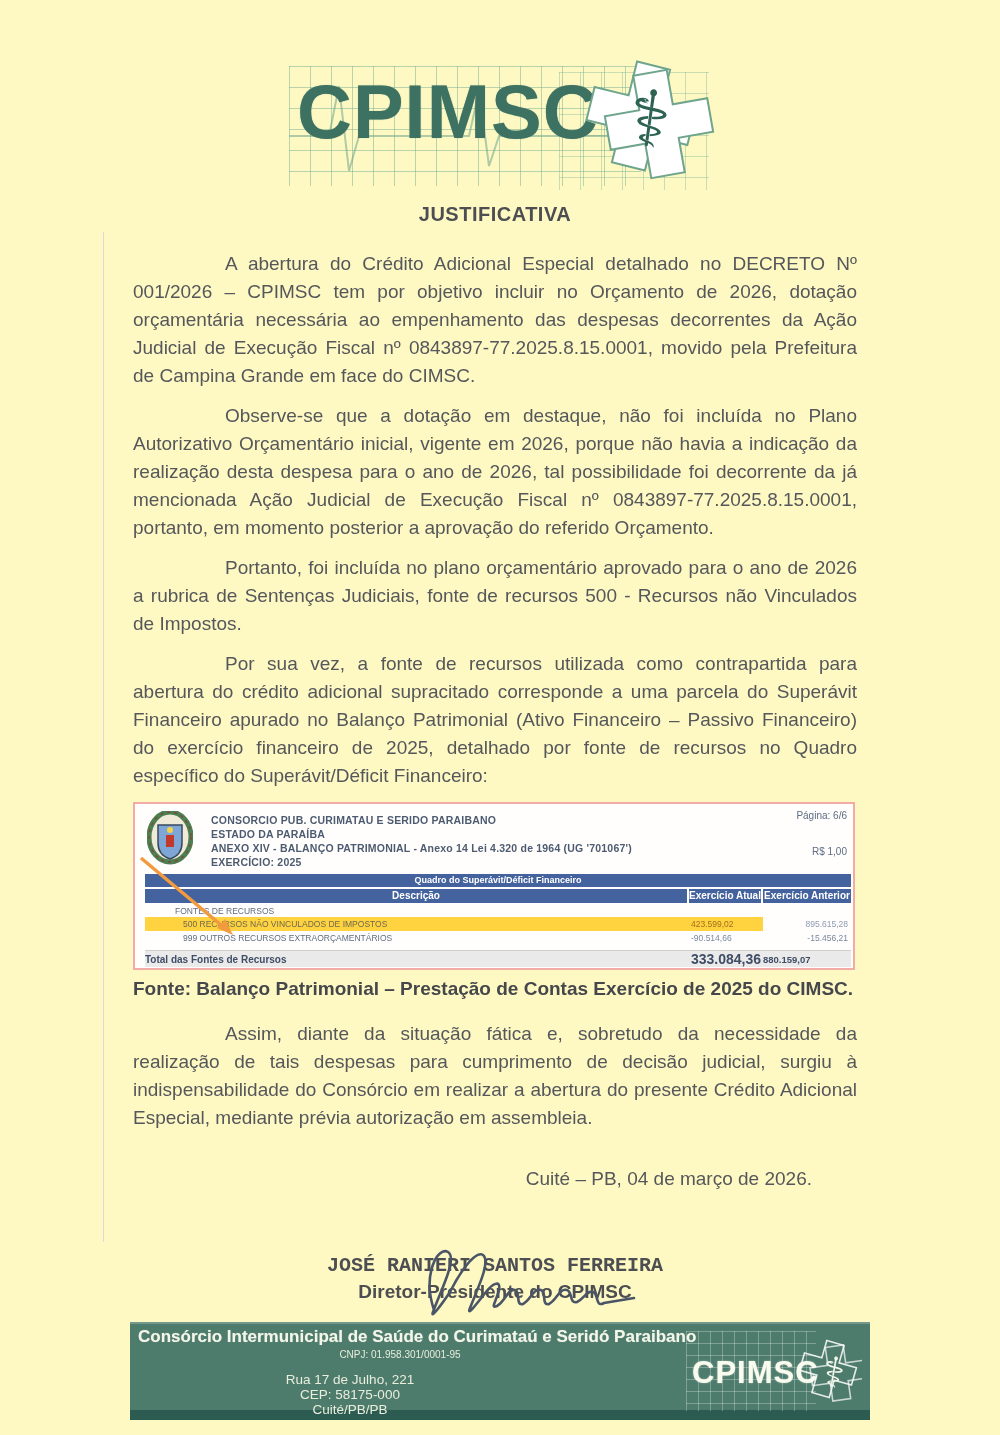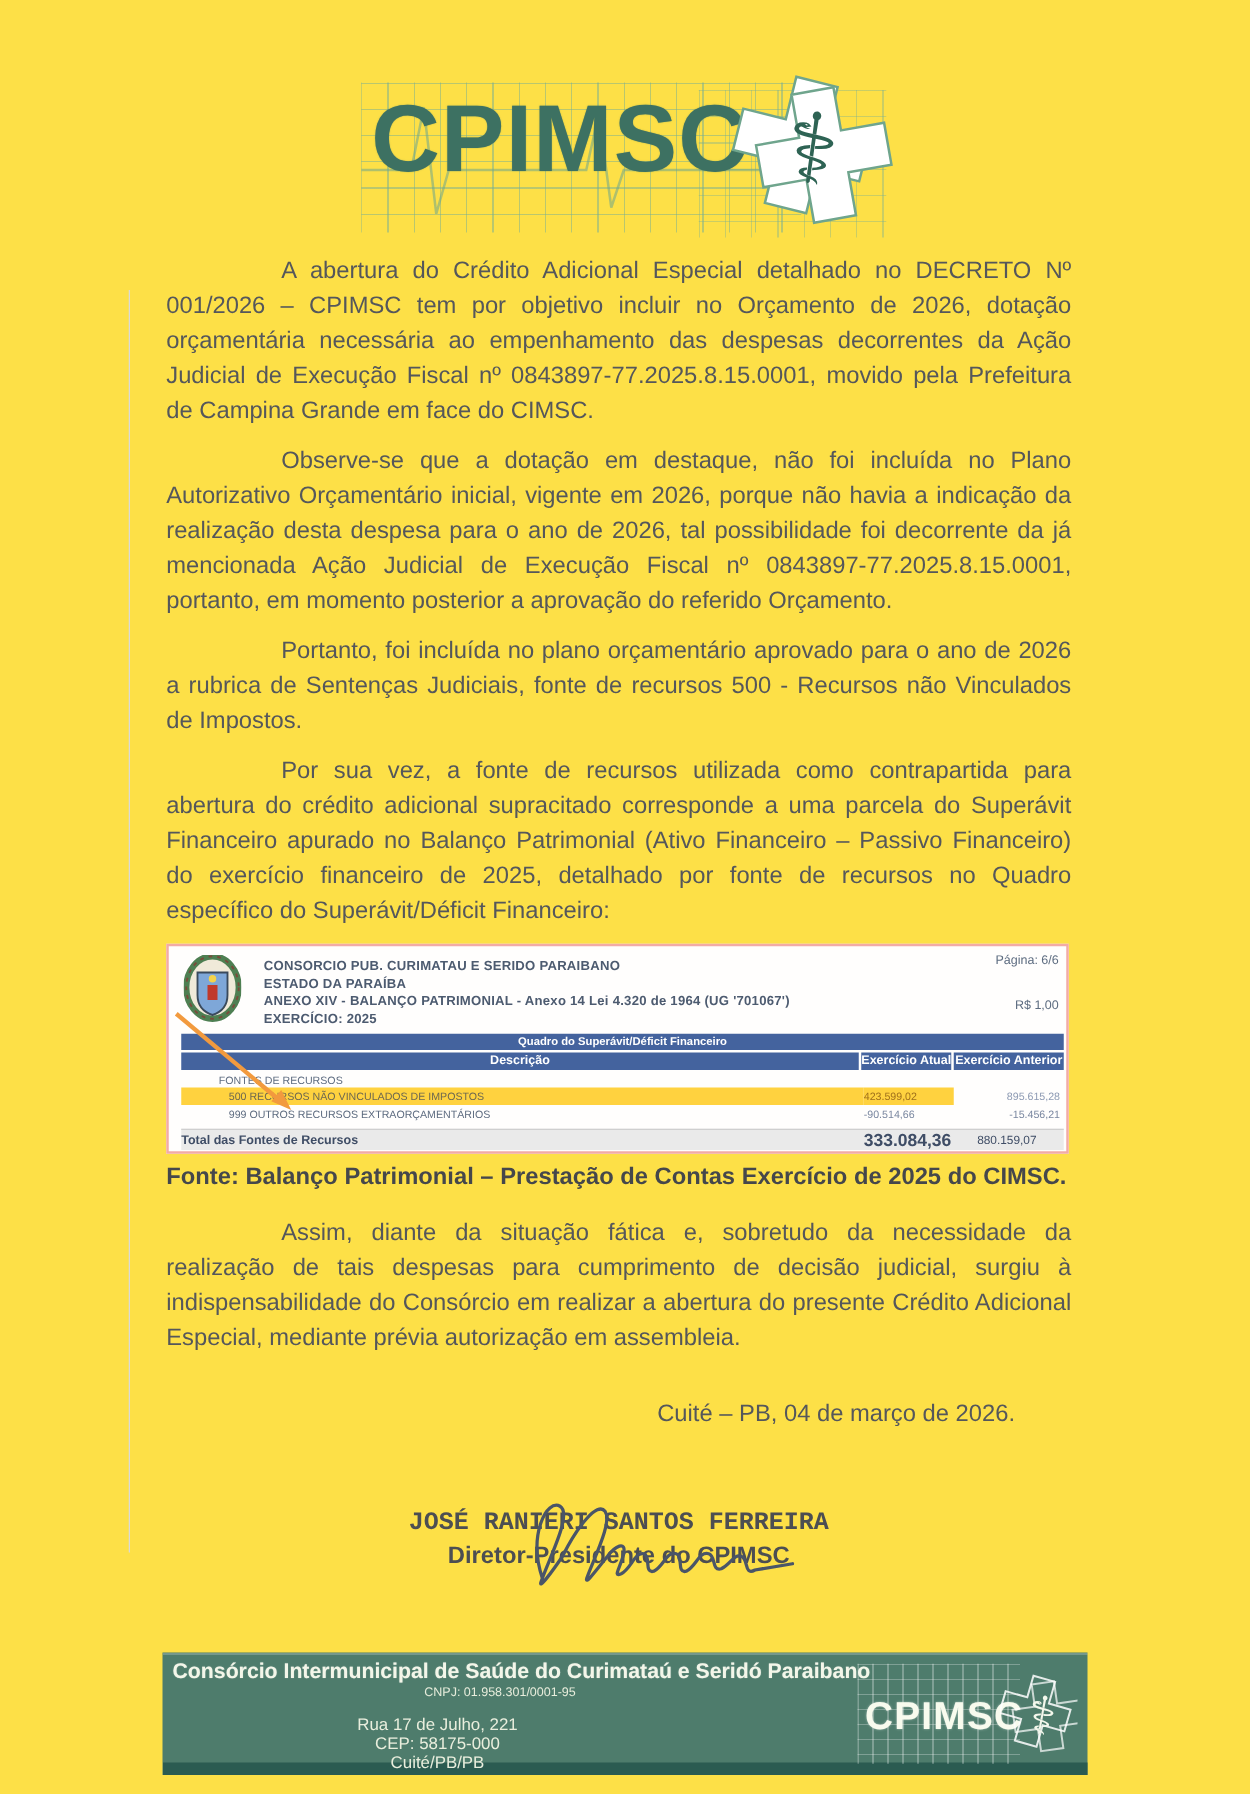--- a/index.html
+++ b/index.html
@@ -1,18 +1,18 @@
 <!DOCTYPE html>
 <html><head>
 <meta charset="utf-8">
 <style>
   * { margin:0; padding:0; box-sizing:border-box; }
   html,body { width:1000px; height:1435px; background:#ffffff; overflow:hidden;
               font-family:"Liberation Sans", sans-serif; }
-  .page { position:relative; width:1000px; height:1435px; background:#fde047; }
+  .page { position:relative; width:1000px; height:1435px; background:#fef9c3; }
 
   
   .scan-line { position:absolute; left:103px; top:232px; width:1px; height:1010px;
                background:#d9d9d9; }
 
   
   .top-logo { position:absolute; left:283px; top:36px; width:445px; height:158px; }
   .grid-bg  { position:absolute; left:6px; top:30px; width:352px; height:120px;
     background-image:
       repeating-linear-gradient(to right, rgba(118,174,148,.5) 0 1px, transparent 1px 21px),
@@ -61,21 +61,21 @@
   .r-row .n { width:88px; text-align:right; padding-right:3px; }
   .row-hl .d { background:#ffd23f; color:#6e6850; }
   .row-hl .a { background:#ffd23f; color:#a0711c; }
   .row-hl .n { color:#8d9ab3; }
   .row-plain .d { color:#5e6c80; }
   .row-plain .a, .row-plain .n { color:#7a87a0; }
   .r-total { position:absolute; left:10px; right:2px; top:146px; height:17px; display:flex;
              background:#eaeaea; border-top:1px solid #cfcfcf; align-items:center; }
   .r-total .d { flex:1; font-size:10px; font-weight:bold; color:#3f4d66; }
   .r-total .a { width:72px; text-align:right; padding-right:3px; font-size:14px; font-weight:bold; color:#3f4d66; }
-  .r-total .n { width:88px; text-align:center; padding-right:3px; font-size:9.5px; font-weight:normal; color:#3f4d66; }
+  .r-total .n { width:88px; text-align:left; padding-right:3px; font-size:9.5px; font-weight:bold; color:#3f4d66; }
   .r-arrow { position:absolute; left:0; top:50px; pointer-events:none; }
 
   
   .date-line { font-size:19px; text-align:right; padding-right:45px; margin-top:36px; }
   .sig-block { position:relative; text-align:center; margin-top:8px; }
   .sig-svg { position:absolute; left:205px; top:-14px; }
   .sig-name { font-size:20px; font-weight:bold; color:#4c4e52; margin-top:64px;font-family:Liberation Mono, monospace; }
   .sig-role { font-size:19px; font-weight:bold; color:#4c4e52; margin-top:4px; }
 
   
@@ -117,20 +117,21 @@
         <path d="M-17,-52 h34 v35 h35 v34 h-35 v35 h-34 v-35 h-35 v-34 h35 z" fill="#ffffff" stroke="#6fa58d" stroke-width="2"></path>
       </g>
       <g transform="translate(96,80) rotate(-10)">
         <path d="M-17,-52 h34 v35 h35 v34 h-35 v35 h-34 v-35 h-35 v-34 h35 z" fill="#ffffff" stroke="#6fa58d" stroke-width="2"></path>
       </g>
       <text class="caduceus" x="86" y="102" font-size="78" fill="#2e6354" text-anchor="middle" transform="rotate(8 86 80)">⚕</text>
     </svg>
   </div>
 
   <div class="content">
+    <div class="doc-title">JUSTIFICATIVA</div>
 
     <p class="para">A abertura do Crédito Adicional Especial detalhado no DECRETO Nº 001/2026 – CPIMSC tem por objetivo incluir no Orçamento de 2026, dotação orçamentária necessária ao empenhamento das despesas decorrentes da Ação Judicial de Execução Fiscal nº 0843897-77.2025.8.15.0001, movido pela Prefeitura de Campina Grande em face do CIMSC.</p>
     <p class="para">Observe-se que a dotação em destaque, não foi incluída no Plano Autorizativo Orçamentário inicial, vigente em 2026, porque não havia a indicação da realização desta despesa para o ano de 2026, tal possibilidade foi decorrente da já mencionada Ação Judicial de Execução Fiscal nº 0843897-77.2025.8.15.0001, portanto, em momento posterior a aprovação do referido Orçamento.</p>
     <p class="para">Portanto, foi incluída no plano orçamentário aprovado para o ano de 2026 a rubrica de Sentenças Judiciais, fonte de recursos 500 - Recursos não Vinculados de Impostos.</p>
     <p class="para">Por sua vez, a fonte de recursos utilizada como contrapartida para abertura do crédito adicional supracitado corresponde a uma parcela do Superávit Financeiro apurado no Balanço Patrimonial (Ativo Financeiro – Passivo Financeiro) do exercício financeiro de 2025, detalhado por fonte de recursos no Quadro específico do Superávit/Déficit Financeiro:</p>
 
     <div class="report">
       <div class="r-meta">
         <svg class="crest" viewBox="0 0 46 54">
           <ellipse cx="23" cy="26" rx="21" ry="25" fill="#f0ead9" stroke="#4e7f52" stroke-width="5"></ellipse>

